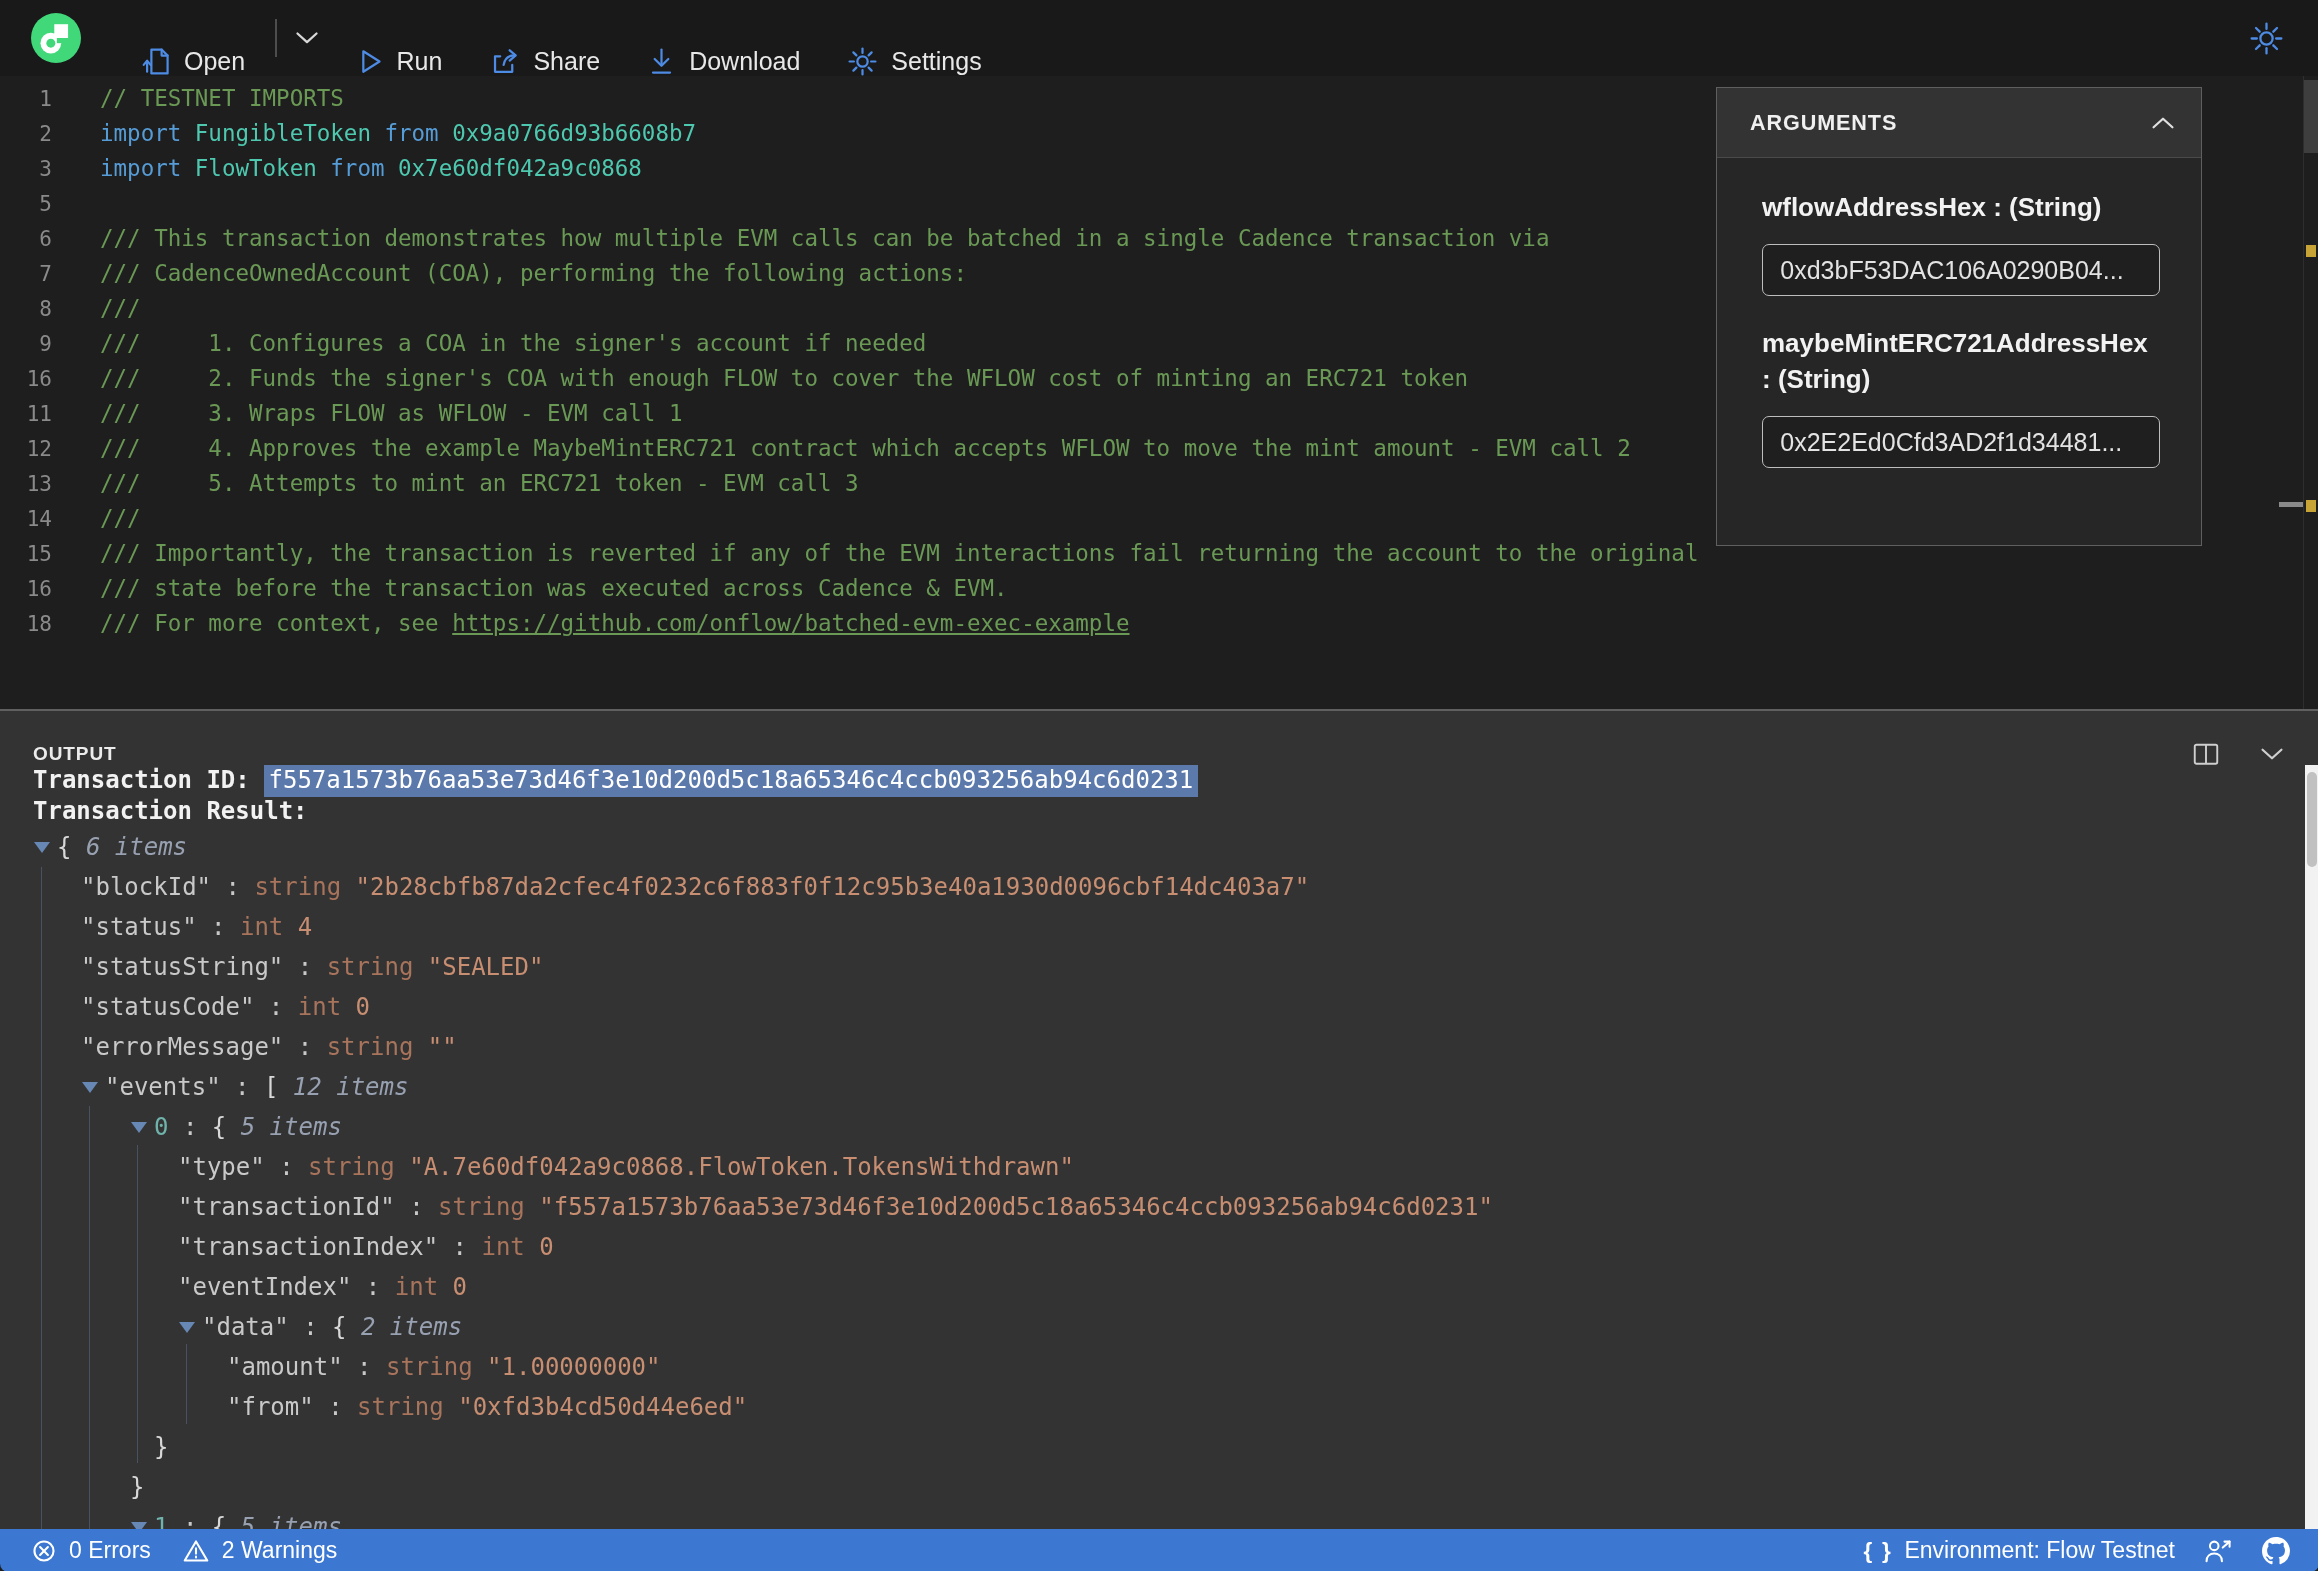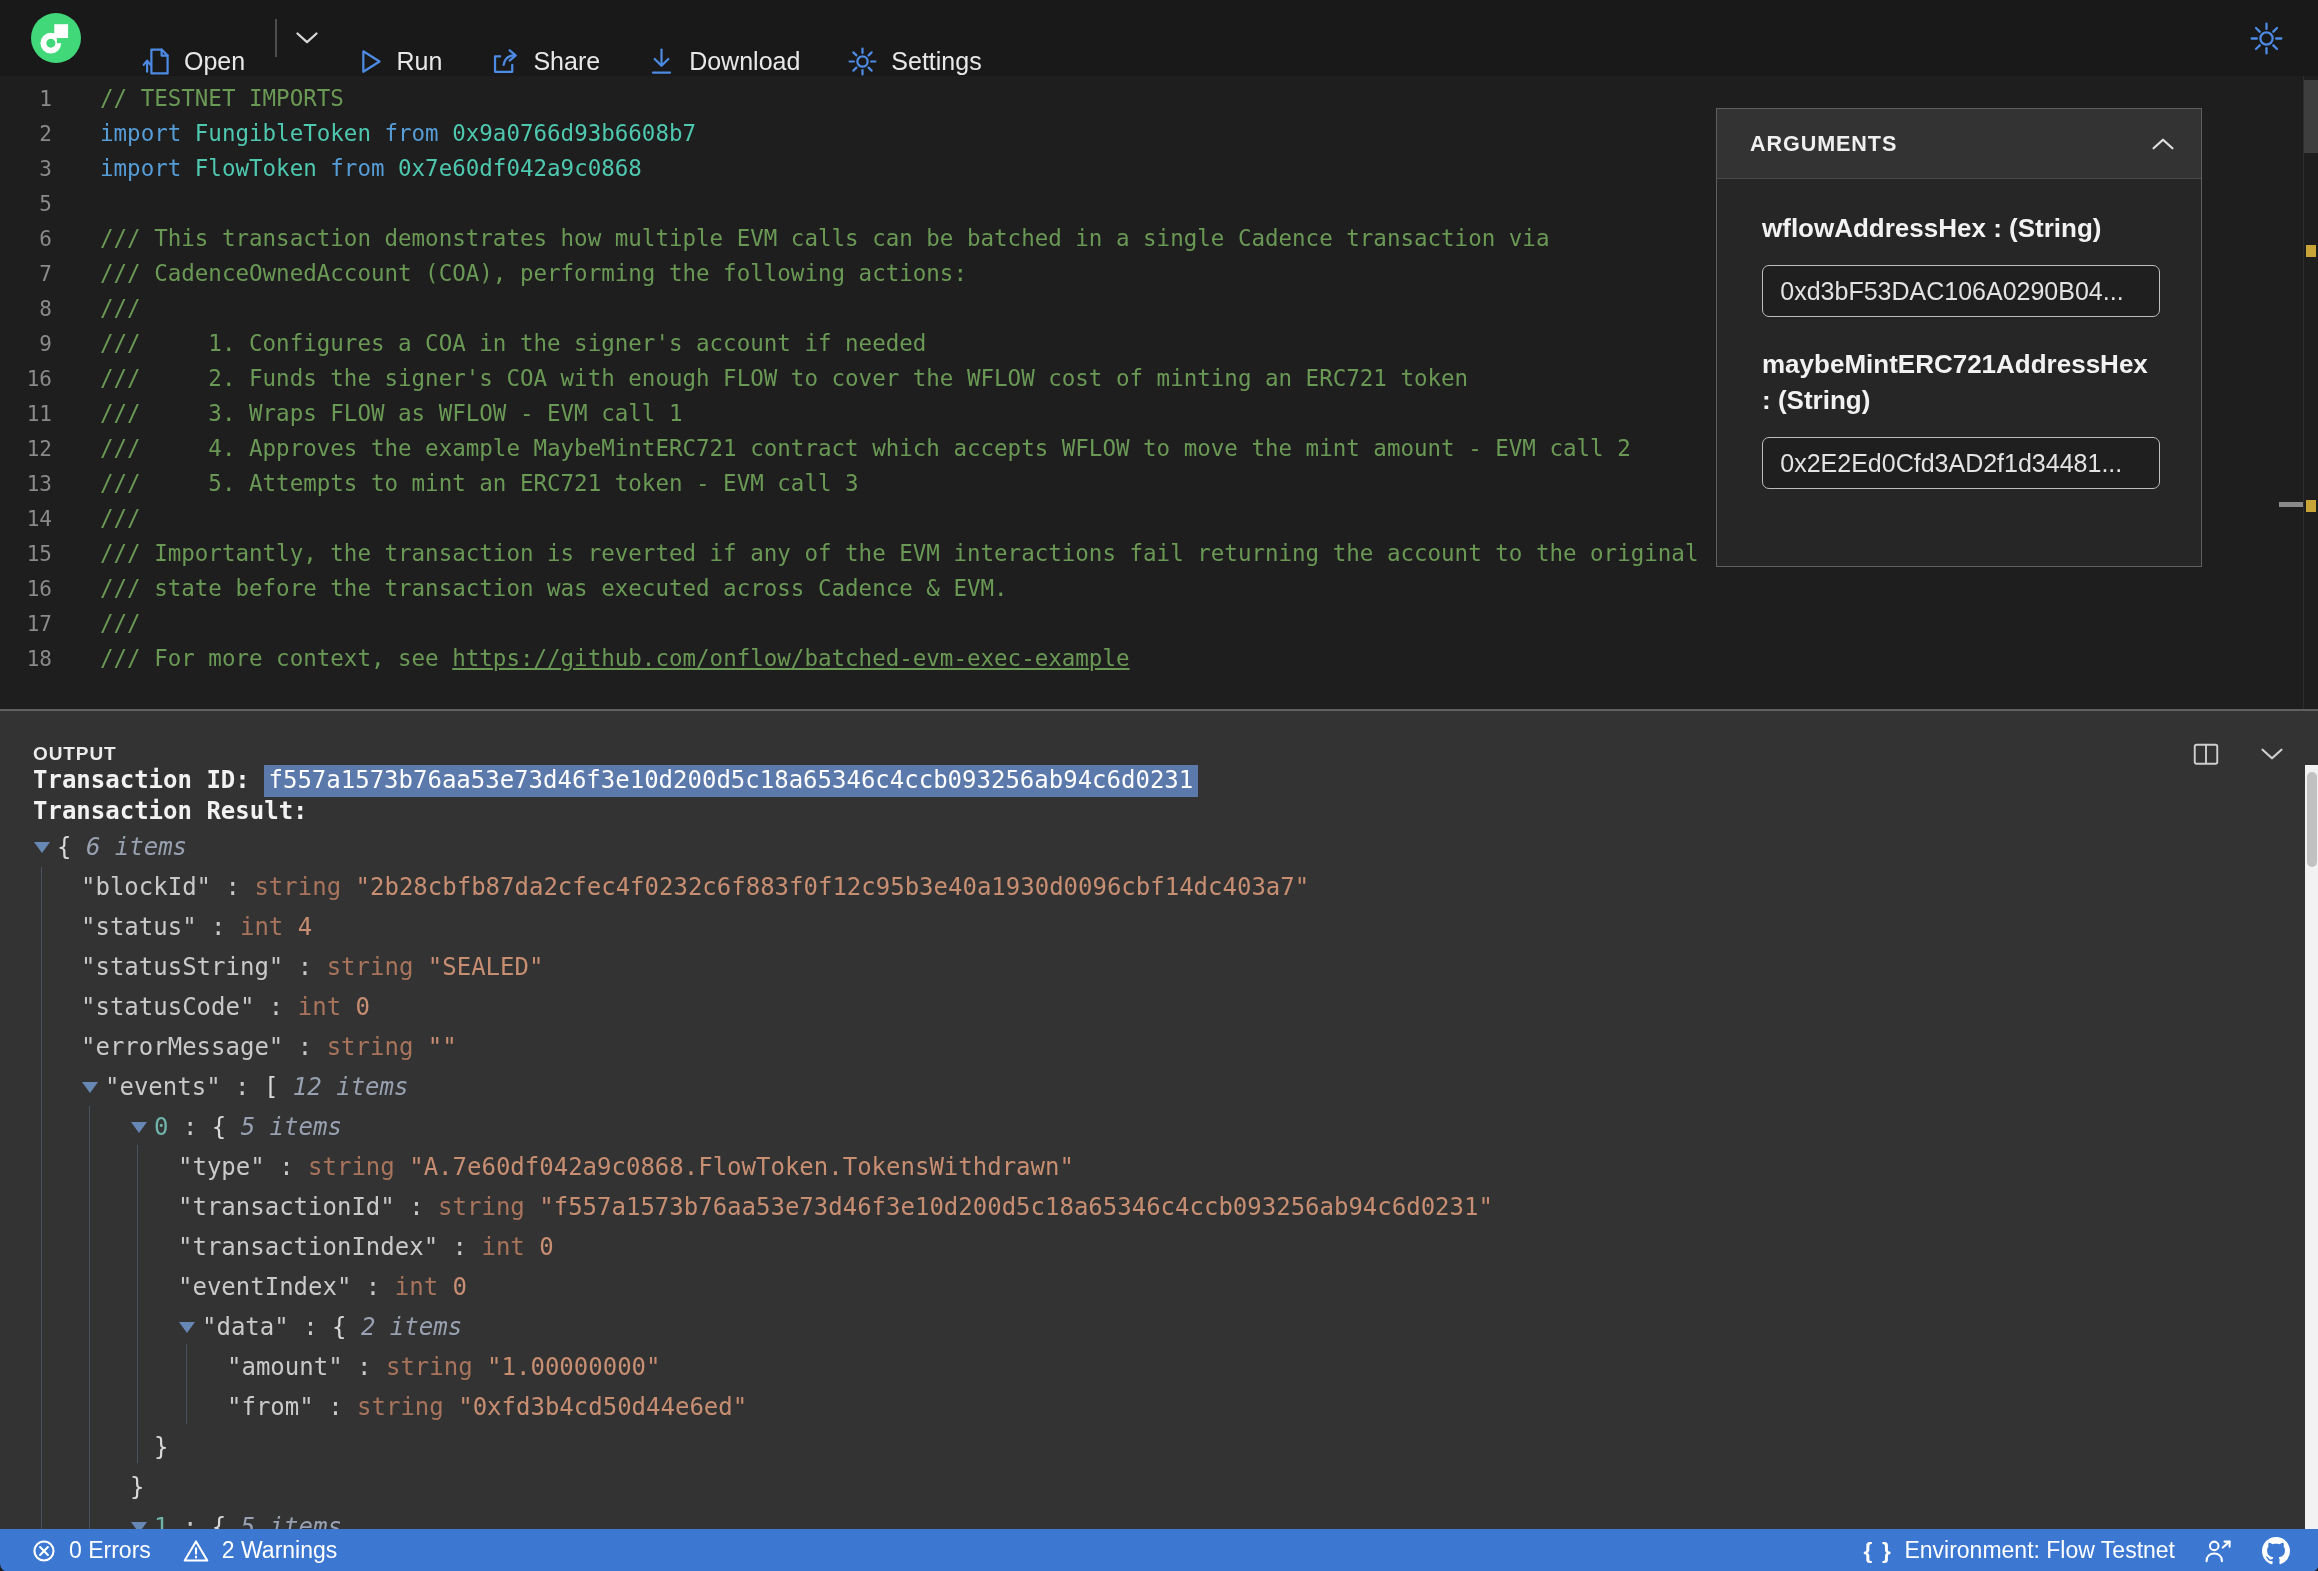--- a/index.html
+++ b/index.html
@@ -28,21 +28,21 @@
   .s-com{color:#6A9955;}
   .s-kw{color:#569CD6;}
   .s-typ{color:#4EC9B0;}
   .s-lnk{color:#6A9955;text-decoration:underline;}
   
   .ov-line{position:absolute;top:0;bottom:0;right:15.6px;width:0.9px;background:#2e2e2e;}
   .ed-thumb{position:absolute;top:3.5px;right:0;width:14.7px;height:73px;background:#3e3e3e;}
   .warn-mark{position:absolute;right:3.5px;width:9.5px;height:12px;background:#c7a435;}
   .warn-dash{position:absolute;right:15.6px;width:24px;height:5.2px;background:#8a8a8a;}
   
-  .args{position:absolute;left:1716px;top:108px;width:484px;background:#262626;
+  .args{position:absolute;left:1716px;top:87px;width:484px;background:#262626;
     border:0.9px solid#5f5f5f;z-index:6;}
   .args-header{height:69px;background:#333333;border-bottom:0.9px solid #4a4a4a;
     display:flex;align-items:center;padding:0 26px 0 33px;}
   .args-title{color:#f0f0f0;font-size:21.6px;font-weight:bold;letter-spacing:0.9px;flex:1;}
   .args-body{padding:31px 41px 48px 45px;}
   .args-label{color:#f2f2f2;font-size:26px;font-weight:600;line-height:36px;margin-bottom:19px;}
   .args-input{display:block;width:100%;box-sizing:border-box;height:52px;margin-bottom:29px;
     background:#1f1f1f;border:1.7px solid #bdbdbd;border-radius:7px;color:#e3e3e3;
     font-size:25px;font-family:"Liberation Sans",sans-serif;padding:0 17.3px;outline:none;}
   
@@ -177,21 +177,20 @@
       <div class="code-line"><span class="ln">7</span><span class="s-com">/// CadenceOwnedAccount (COA), performing the following actions:</span></div>
       <div class="code-line"><span class="ln">8</span><span class="s-com">///</span></div>
       <div class="code-line"><span class="ln">9</span><span class="s-com">///     1. Configures a COA in the signer's account if needed</span></div>
       <div class="code-line"><span class="ln">16</span><span class="s-com">///     2. Funds the signer's COA with enough FLOW to cover the WFLOW cost of minting an ERC721 token</span></div>
       <div class="code-line"><span class="ln">11</span><span class="s-com">///     3. Wraps FLOW as WFLOW - EVM call 1</span></div>
       <div class="code-line"><span class="ln">12</span><span class="s-com">///     4. Approves the example MaybeMintERC721 contract which accepts WFLOW to move the mint amount - EVM call 2</span></div>
       <div class="code-line"><span class="ln">13</span><span class="s-com">///     5. Attempts to mint an ERC721 token - EVM call 3</span></div>
       <div class="code-line"><span class="ln">14</span><span class="s-com">///</span></div>
       <div class="code-line"><span class="ln">15</span><span class="s-com">/// Importantly, the transaction is reverted if any of the EVM interactions fail returning the account to the original</span></div>
       <div class="code-line"><span class="ln">16</span><span class="s-com">/// state before the transaction was executed across Cadence &amp; EVM.</span></div>
-      <div class="code-line"><span class="ln">17</span><span class="s-com">///</span></div>
       <div class="code-line"><span class="ln">18</span><span class="s-com">/// For more context, see </span><span class="s-lnk">https://github.com/onflow/batched-evm-exec-example</span></div>
     </div>
   <div class="ov-line"></div>
   <div class="ed-thumb"></div>
   <div class="warn-mark" style="top:169px;"></div>
   <div class="warn-dash" style="top:426px;"></div>
   <div class="warn-mark" style="top:424px;"></div>
 </div>
 
 <div class="args">

